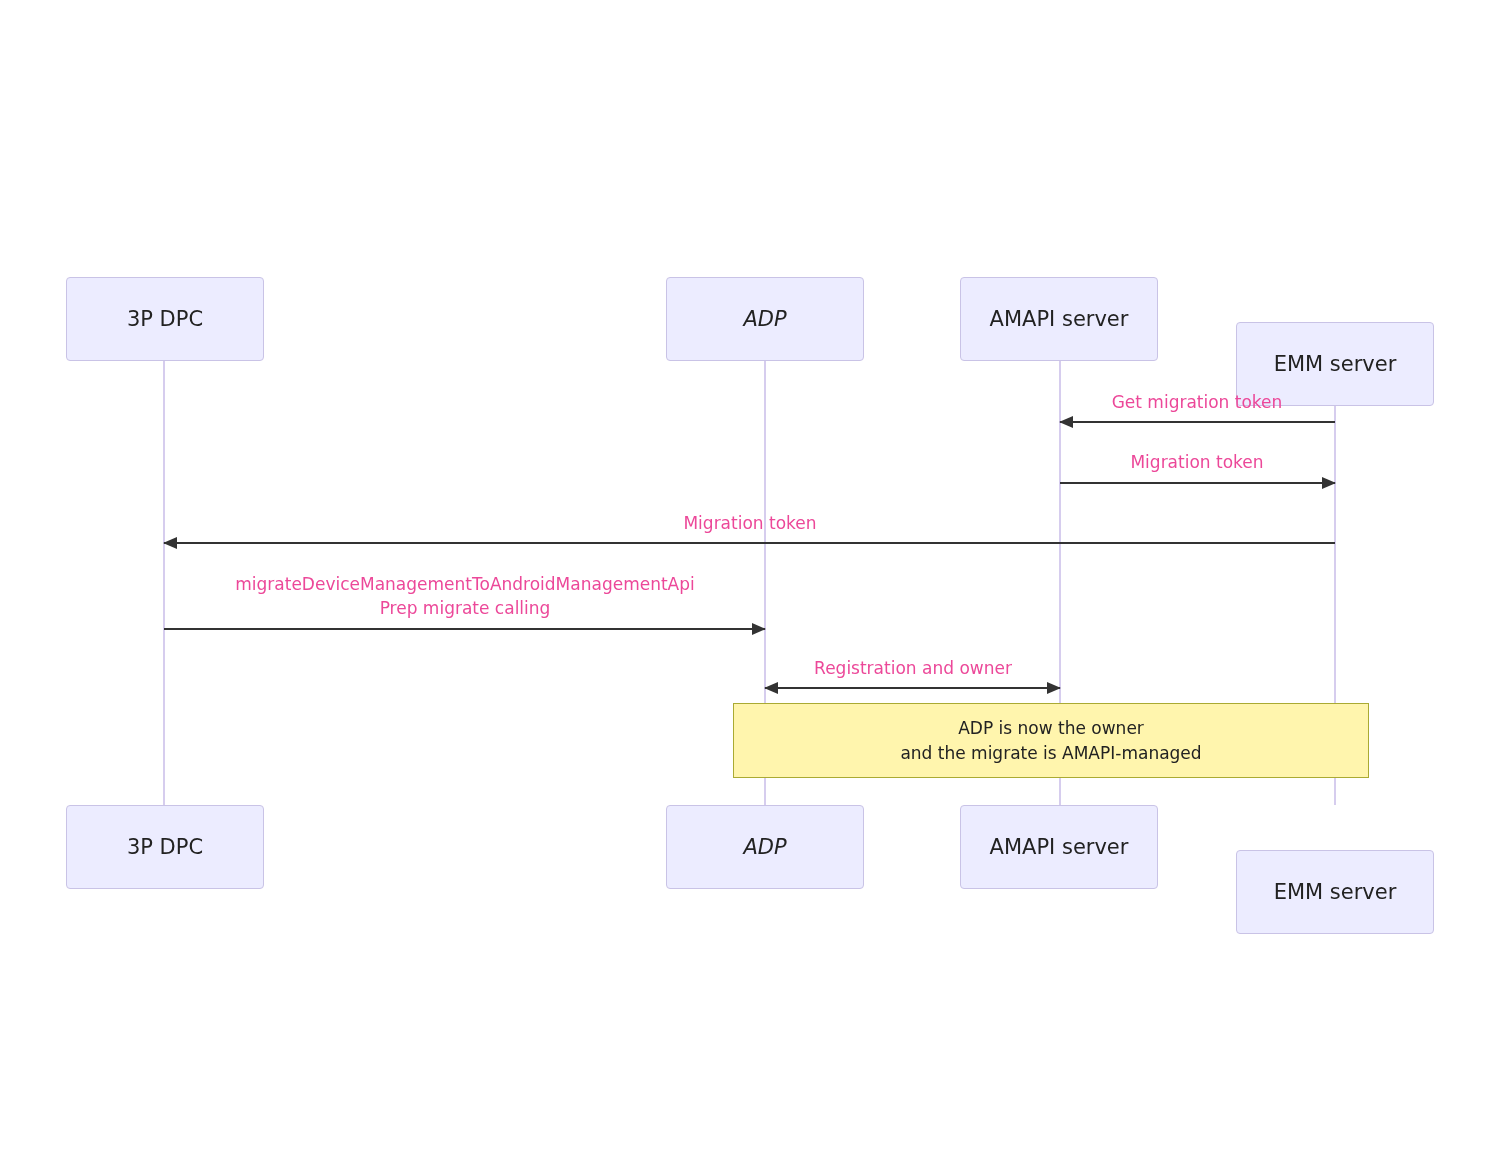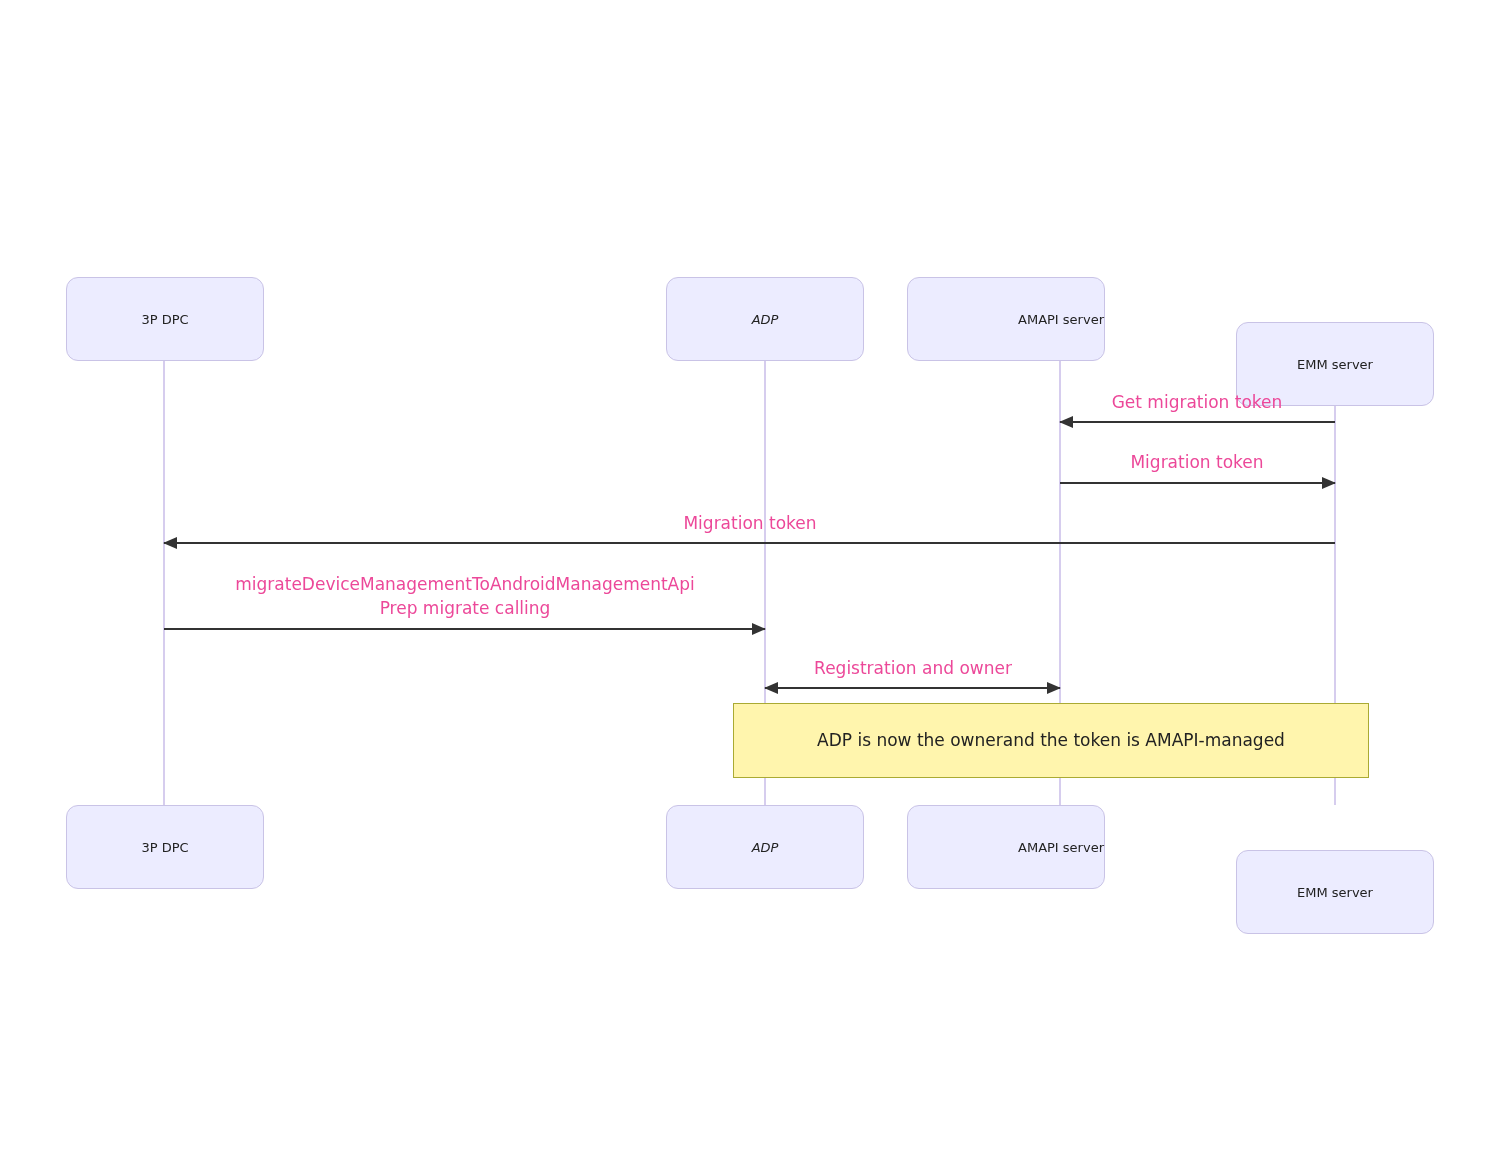--- a/index.html
+++ b/index.html
@@ -23,33 +23,33 @@
     width: 2px;
     background: #d6cdee;
   }
   
   .actor {
     position: absolute;
     width: 198px;
     height: 84px;
     background: #ececff;
     border: 1px solid #c9c3e6;
-    border-radius: 12px;
+    border-radius: 4px;
     display: flex;
     align-items: center;
     justify-content: center;
-    font-size: 13px;
+    font-size: 21px;
     color: #222222;
     box-sizing: border-box;
   }
   .actor.row-top { top: 277px; }
   .actor.row-bottom { top: 805px; }
   .actor.a0 { left: 66px; }
   .actor.a1 { left: 666px; font-style: italic; }
-  .actor.a2 { left: 907px; justify-content: flex-end; }
+  .actor.a2 { left: 960px; }
   .actor.a3 { left: 1236px; margin-top: 45px; }
 
   
   .msg-label {
     position: absolute;
     transform: translateX(-50%);
     white-space: nowrap;
     font-size: 17px;
     color: #ec4899;
     text-align: center;
@@ -76,21 +76,21 @@
   .note {
     position: absolute;
     left: 733px;
     top: 703px;
     width: 636px;
     height: 75px;
     background: #fff5ad;
     border: 1px solid #aaaa33;
     box-sizing: border-box;
     display: flex;
-    flex-direction: row;
+    flex-direction: column;
     align-items: center;
     justify-content: center;
     font-size: 17px;
     color: #222222;
     line-height: 25px;
     text-align: center;
   }
 </style>
 </head>
 <body>
@@ -139,21 +139,21 @@
   </div>
 
   <div class="msg-label" style="left:913px; top:656px">Registration and owner</div>
   <div class="msg-line" style="left:765px; top:687px; width:295px">
     <span class="ah left"></span>
     <span class="ah right"></span>
   </div>
 
   <div class="note">
     <div>ADP is now the owner</div>
-    <div>and the token is AMAPI-managed</div>
+    <div>and the migrate is AMAPI-managed</div>
   </div>
 
   <div class="actor row-bottom a0">
     <span>3P DPC</span>
   </div>
   <div class="actor row-bottom a1">
     <span>ADP</span>
   </div>
   <div class="actor row-bottom a2">
     <span>AMAPI server</span>

